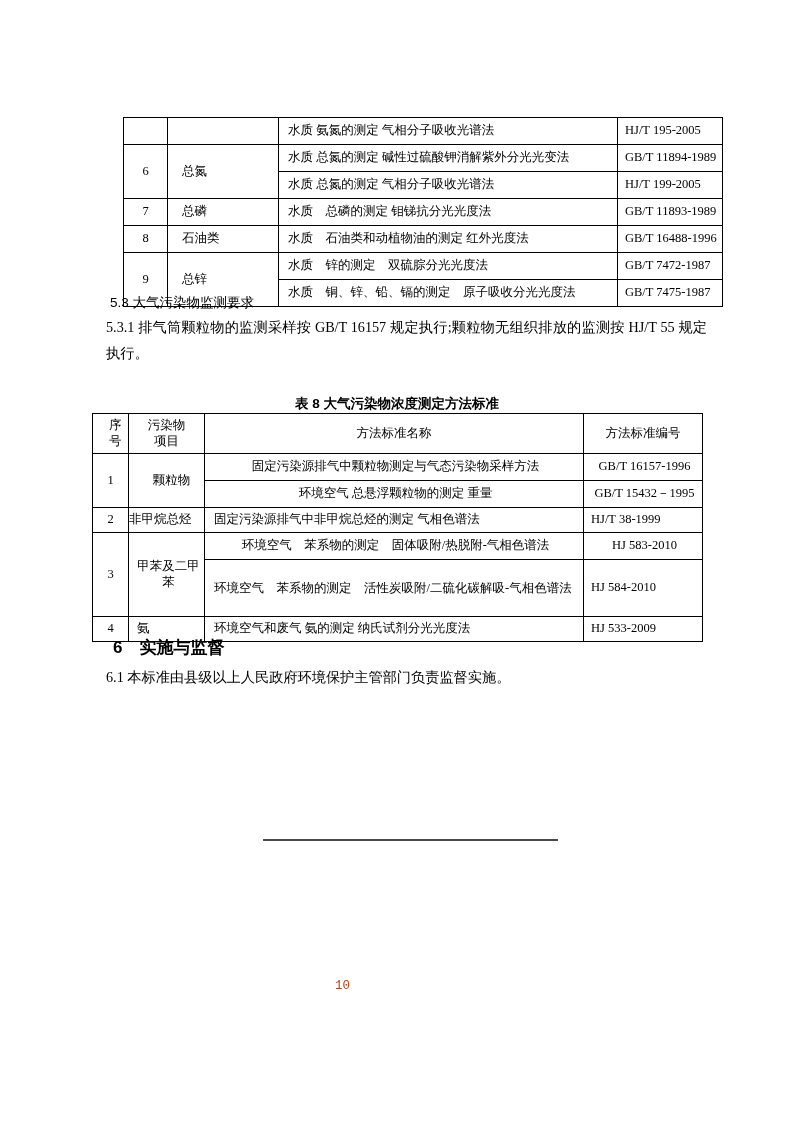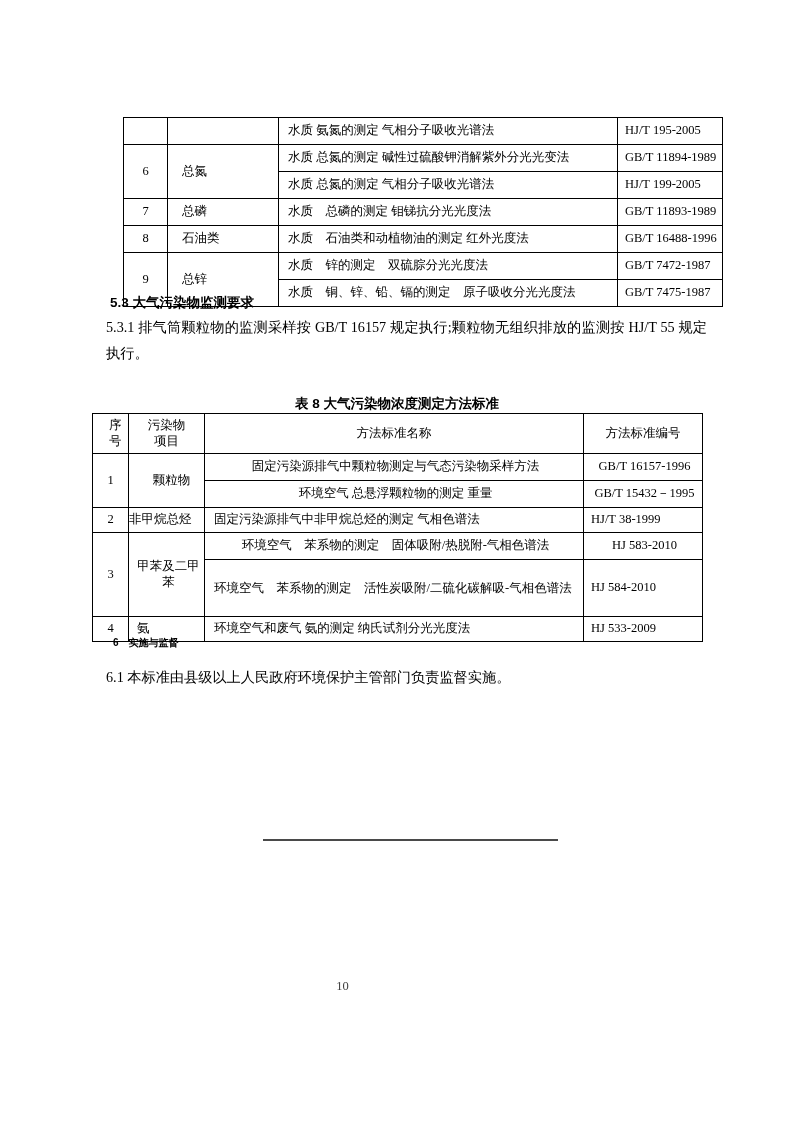--- a/index.html
+++ b/index.html
@@ -42,21 +42,21 @@
   .t8 col.w-code{width:119px;}
   .t8 th{text-align:center;padding:4px 16px;height:18px;}
   .t8 td{height:20px;}
   .t8 tr.rw td{height:22px;text-align:center;}
   .t8 td.tall{line-height:26px;height:52px;}
 
   
   .h-sub{
     position:absolute;
     font-family:"Liberation Sans","DejaVu Sans",sans-serif;
-    font-weight:bold;
+    font-weight:normal;
     font-size:13.5px;
     white-space:nowrap;
   }
   .para{
     position:absolute;
     font-size:14.2px;
     line-height:26px;
     text-align:justify;
     text-justify:inter-ideograph;
   }
@@ -64,32 +64,32 @@
   #clause-5-3-2{left:106px;top:363px;width:601px;}
   #t8-title{
     position:absolute;left:92px;top:395px;width:610px;
     text-align:center;
     font-family:"Liberation Sans","DejaVu Sans",sans-serif;
     font-weight:bold;font-size:13.5px;
   }
   #sec6-heading{
     position:absolute;left:113px;top:636px;
     font-family:"Liberation Sans","DejaVu Sans",sans-serif;
-    font-weight:bold;font-size:10px;white-space:nowrap;
+    font-weight:bold;font-size:17px;white-space:nowrap;
   }
   #clause-6-1{left:106px;top:665px;width:601px;line-height:24px;}
   #clause-6-2{left:106px;top:689px;width:599px;line-height:24px;}
 
   .divider{
     position:absolute;left:263px;top:839px;width:295px;height:2px;
     background:#4a4a4a;
   }
   .page-number{
     position:absolute;left:0;top:979px;width:685px;
-    text-align:center;font-size:12.5px;color:#404040;
+    text-align:center;font-size:12.5px;color:#c2410c;font-family:Liberation Mono, monospace;
   }
 </style>
 </head>
 <body>
 
 <div class="page">
 
   <table class="water-table">
     <colgroup>
       <col class="w-num">

